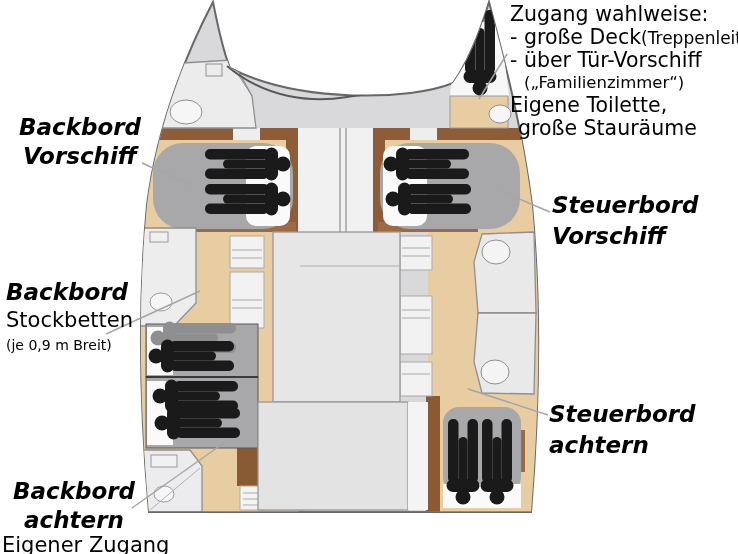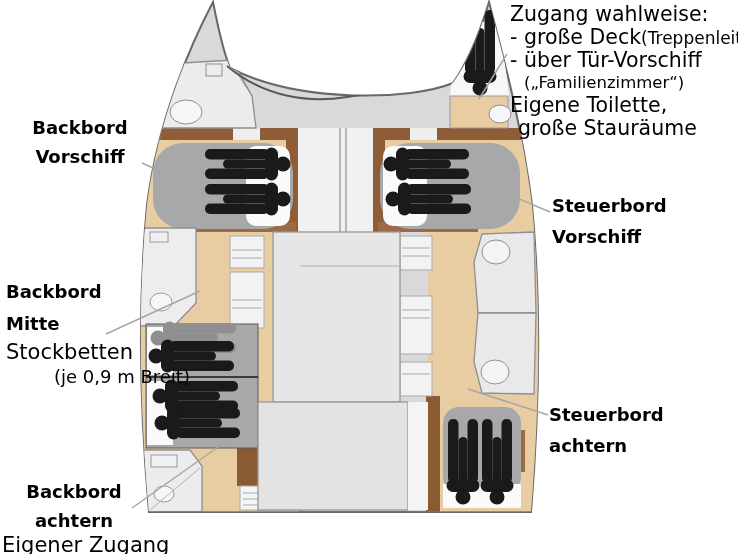--- a/index.html
+++ b/index.html
@@ -3,24 +3,24 @@
 <meta charset="utf-8">
 <style>
   html,body{margin:0;padding:0;background:#ffffff;}
   #stage{
     position:relative;width:738px;height:554px;overflow:hidden;
     font-family:"DejaVu Sans","Liberation Sans",sans-serif;color:#000;
     background:#ffffff;
   }
   #boat-svg{position:absolute;left:0;top:0;}
   .lbl{position:absolute;white-space:nowrap;}
-  .bold{font-weight:bold;font-size:18px;line-height:30px;}
+  .bold{font-weight:bold;font-size:23px;line-height:30px;font-style:italic;}
   .center{text-align:center;}
   .note{font-weight:normal;font-size:21px;line-height:25px;}
-  .note-sm{font-weight:normal;font-size:18px;line-height:24px;margin-left:48px;}
+  .note-sm{font-weight:normal;font-size:14px;line-height:24px;}
   .access{font-size:20.5px;line-height:22.5px;font-weight:normal;}
   .access .sm{font-size:17px;}
   .access .sm2{font-size:16.5px;}
   .indent1{padding-left:14px;}
   .indent2{padding-left:8px;}
 </style>
 </head>
 <body>
 
 <div id="stage">
@@ -210,21 +210,20 @@
     <div>Vorschiff</div>
   </div>
 
   <div class="lbl bold" style="left:552px;top:190px;line-height:31px;">
     <div>Steuerbord</div>
     <div>Vorschiff</div>
   </div>
 
   <div class="lbl" style="left:6px;top:276px;">
     <div class="bold" style="line-height:32px;">Backbord</div>
-    <div class="bold" style="line-height:32px;">Mitte</div>
     <div class="note">Stockbetten</div>
     <div class="note-sm">(je 0,9 m Breit)</div>
   </div>
 
   <div class="lbl bold" style="left:549px;top:399px;line-height:31px;">
     <div>Steuerbord</div>
     <div>achtern</div>
   </div>
 
   <div class="lbl bold center" style="left:10px;top:477px;width:128px;line-height:29px;">

